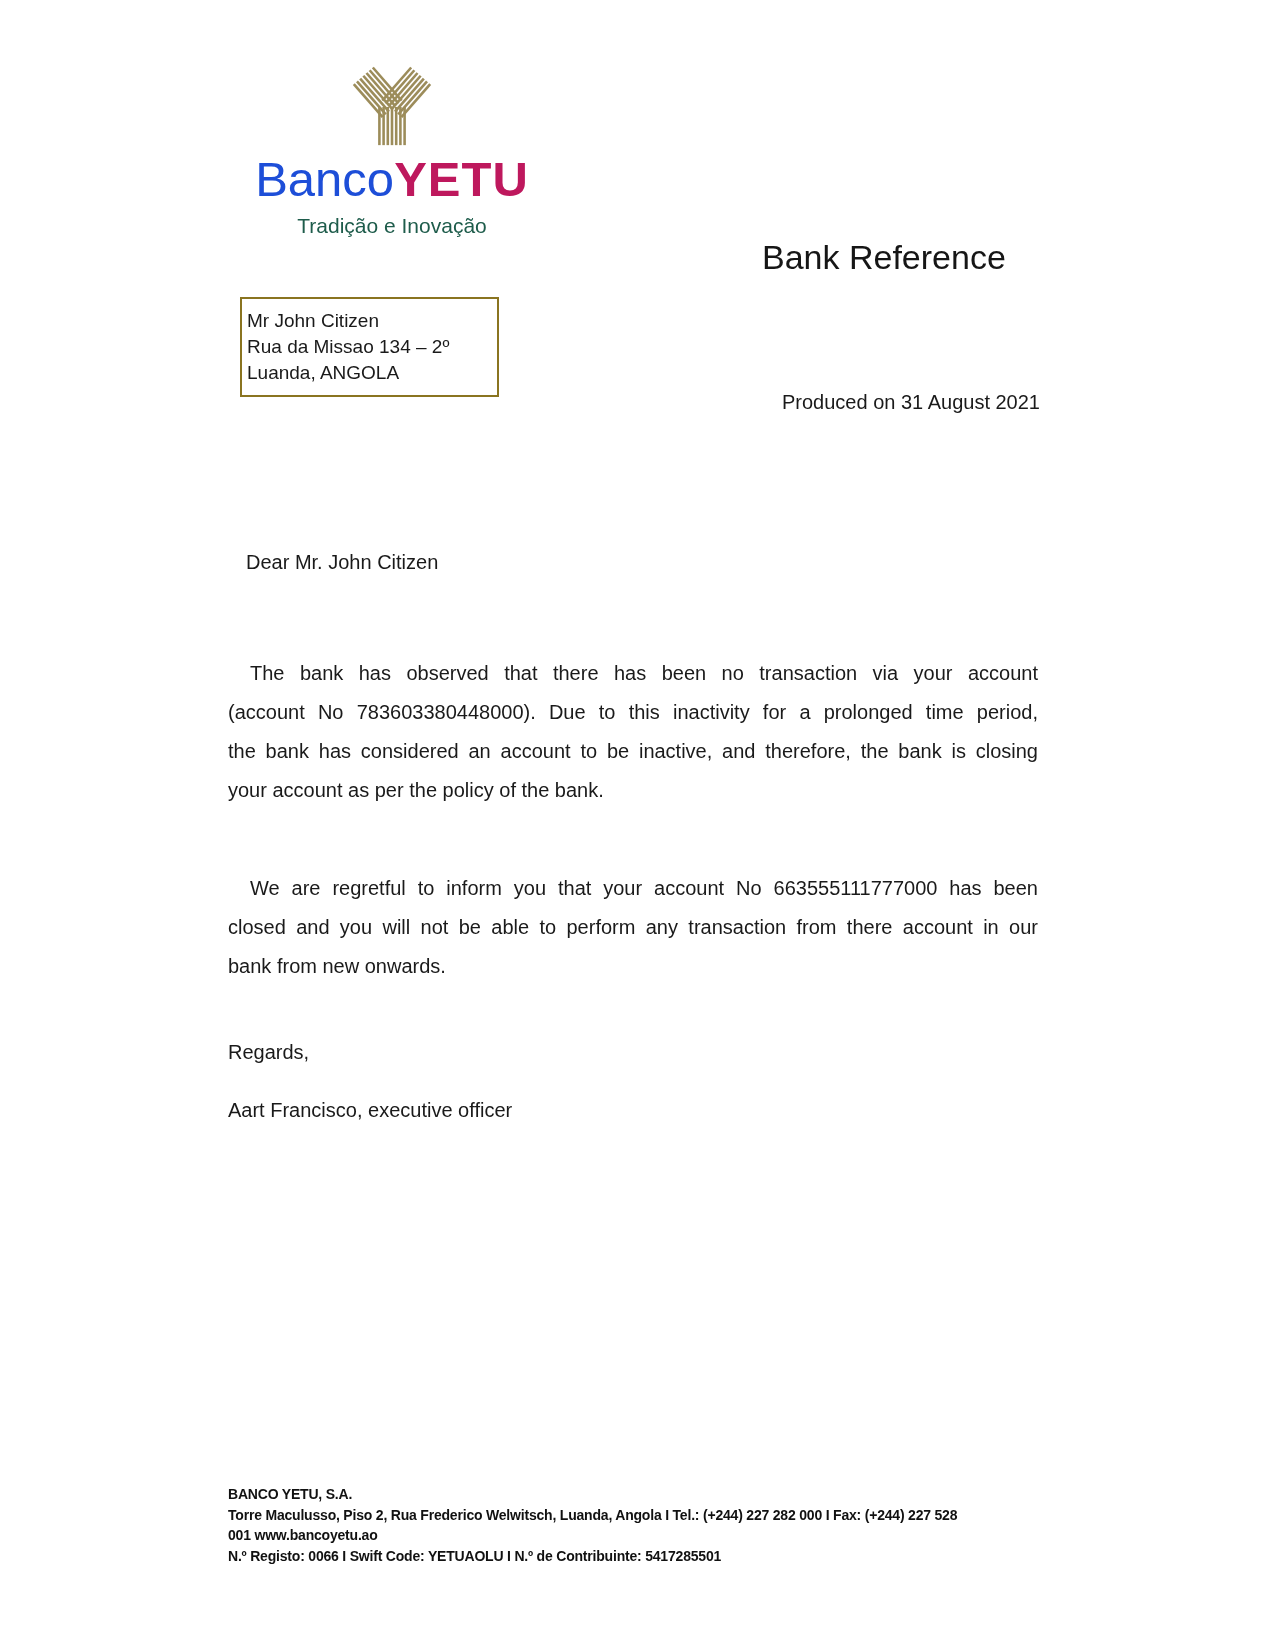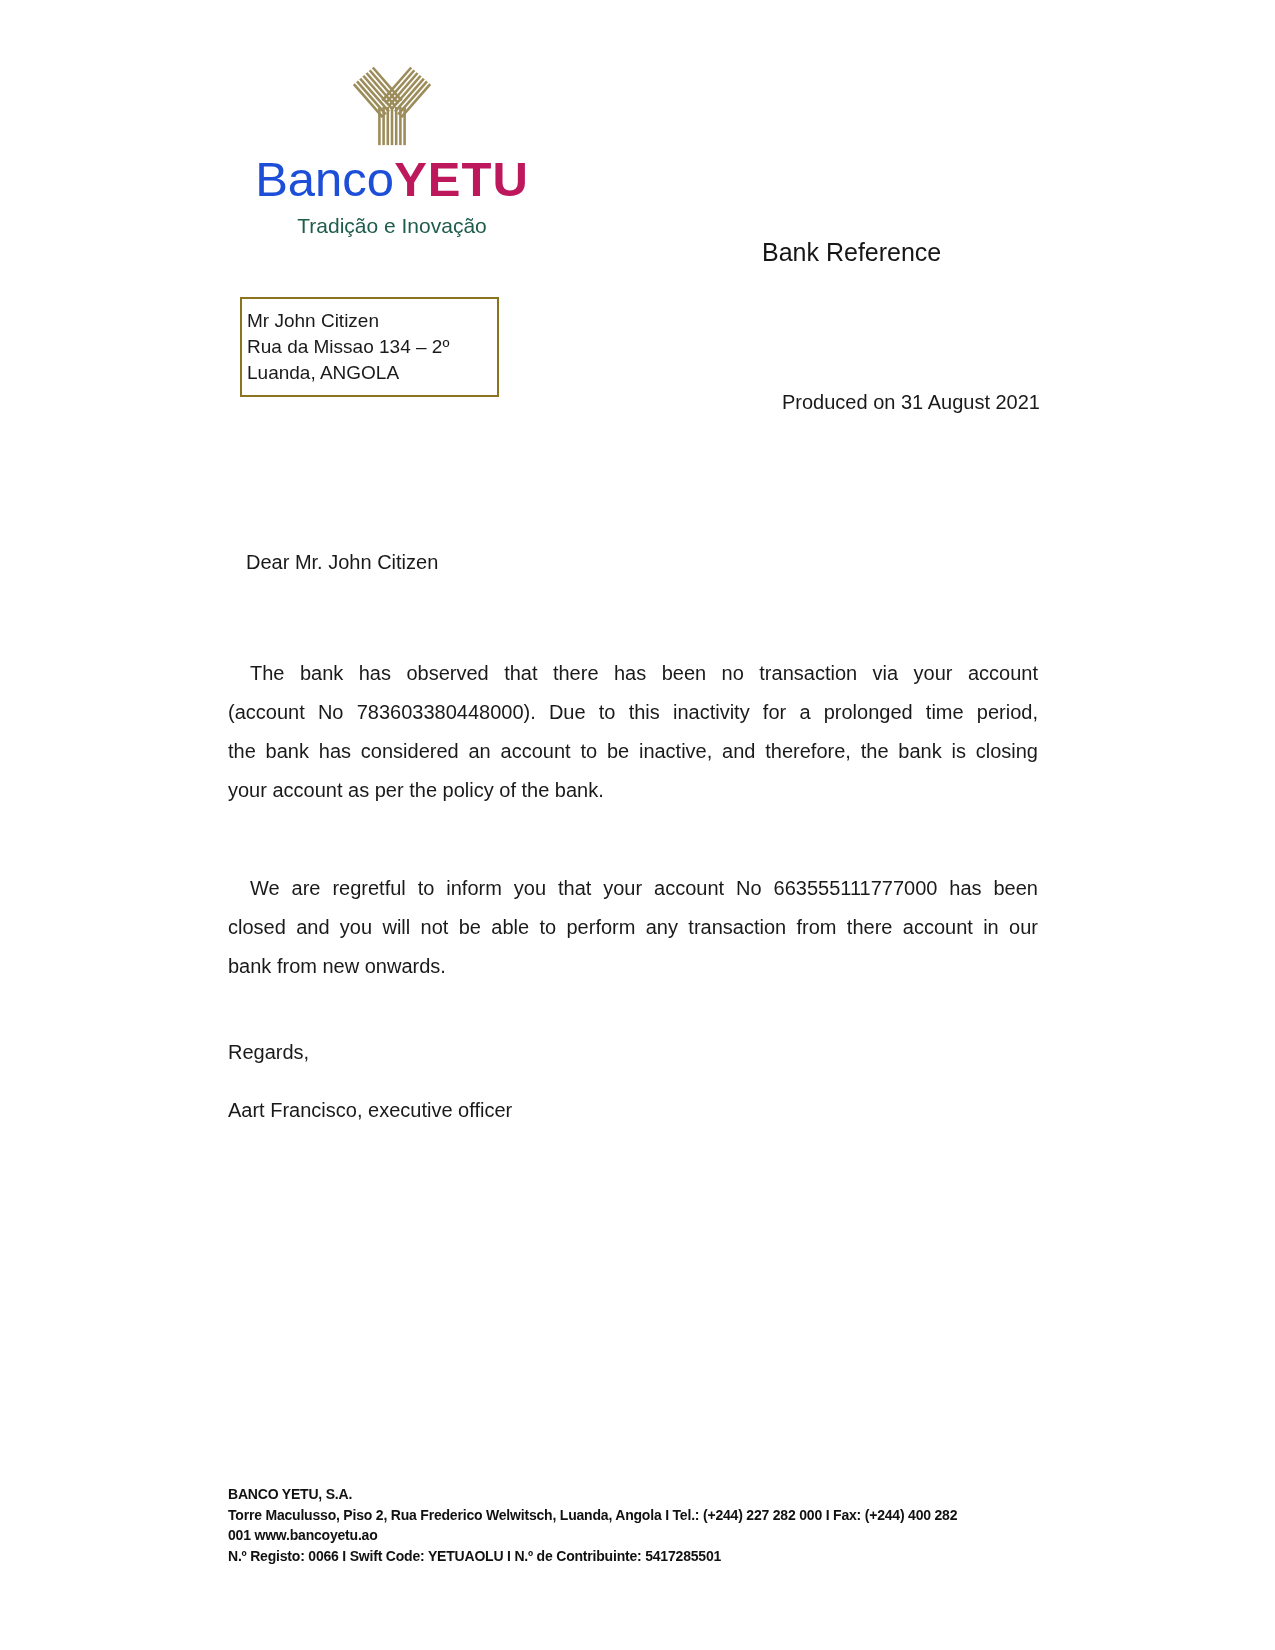--- a/index.html
+++ b/index.html
@@ -31,21 +31,21 @@
   .brand-bold   { font-weight: 700; color: #be185d; letter-spacing: 1px; }
   .tagline {
     margin-top: 9px;
     font-size: 21px;
     font-weight: 400;
   }
 
   .doc-title {
     position: absolute;
     left: 762px; top: 238px;
-    font-size: 25px;
+    font-size: 34px;
     font-weight: 400;
     color: #161616;
     white-space: nowrap;
   }
 
   
   .address-box {
     position: absolute;
     left: 240px; top: 297px;
     width: 245px;
@@ -179,18 +179,18 @@
       <div class="jline">closed and you will not be able to perform any transaction from there account in our</div>
       <div class="jline last">bank from new onwards.</div>
     </div>
 
   <div class="closing">Regards,</div>
 
   <div class="signature">Aart Francisco, executive officer</div>
 
   <div class="footer-block">
       <div class="jline first">BANCO YETU, S.A.</div>
-      <div class="jline">Torre Maculusso, Piso 2, Rua Frederico Welwitsch, Luanda, Angola  I  Tel.: (+244) 227 282 000 I  Fax: (+244) 400 282</div>
+      <div class="jline">Torre Maculusso, Piso 2, Rua Frederico Welwitsch, Luanda, Angola  I  Tel.: (+244) 227 282 000 I  Fax: (+244) 227 528</div>
       <div class="jline">001 www.bancoyetu.ao</div>
       <div class="jline last">N.º Registo: 0066 I Swift Code: YETUAOLU I N.º de Contribuinte: 5417285501</div>
     </div>
 
 </div>
 
 </body></html>

